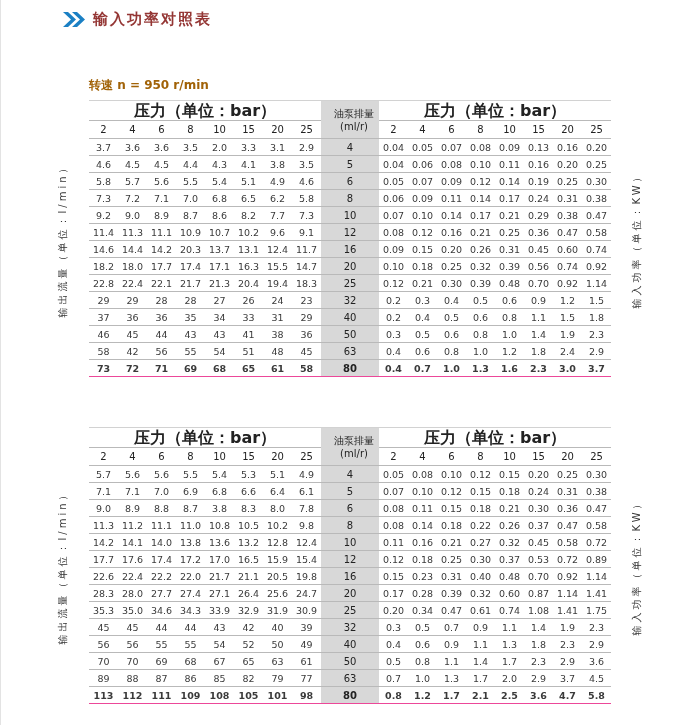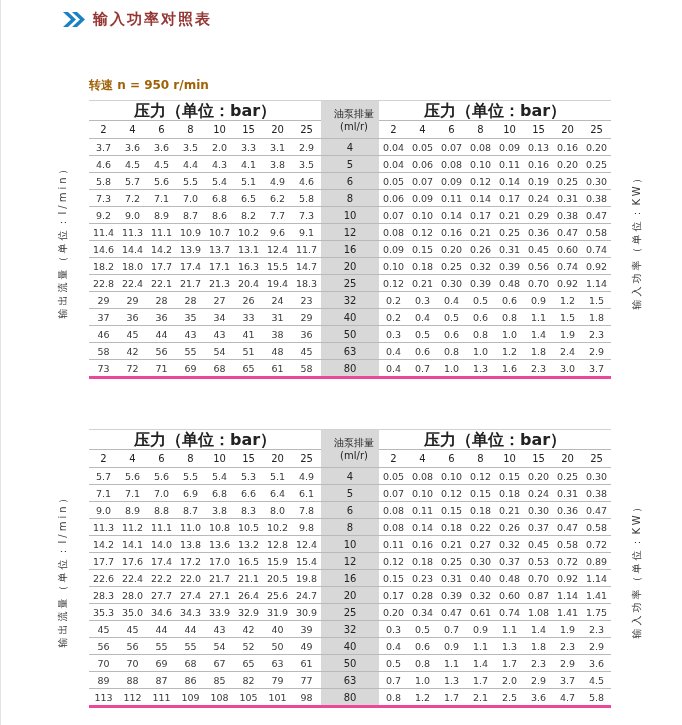--- a/index.html
+++ b/index.html
@@ -59,21 +59,21 @@
     color:#3a3a3a;
     border-top:1px solid #b9b9b9;
     font-weight:normal;
     padding:2.5px 0;
     font-size:9.5px;
     line-height:11px;
     overflow:hidden;
     white-space:nowrap;
   }
   .power-table thead tr:first-child th { border-top:1px solid #d2d2d2; }
-  .power-table tbody tr:last-child td { border-bottom:3px solid #ec4899; }
+  .power-table tbody tr:last-child td { border-bottom:1px solid #ec4899;font-weight:bold; }
 
   .power-table th.ph {
     font-size:16px;
     padding:4px 0;
     color:#222;
     font-weight:bold;
   }
   .power-table th.pcol {
     font-size:10px;
     padding:3px 0;
@@ -284,21 +284,21 @@
               <td>0.21</td>
               <td>0.25</td>
               <td>0.36</td>
               <td>0.47</td>
               <td>0.58</td>
             </tr>
             <tr>
               <td>14.6</td>
               <td>14.4</td>
               <td>14.2</td>
-              <td>13.9</td>
+              <td>20.3</td>
               <td>13.7</td>
               <td>13.1</td>
               <td>12.4</td>
               <td>11.7</td>
               <td class="disp">16</td>
               <td>0.09</td>
               <td>0.15</td>
               <td>0.20</td>
               <td>0.26</td>
               <td>0.31</td>

